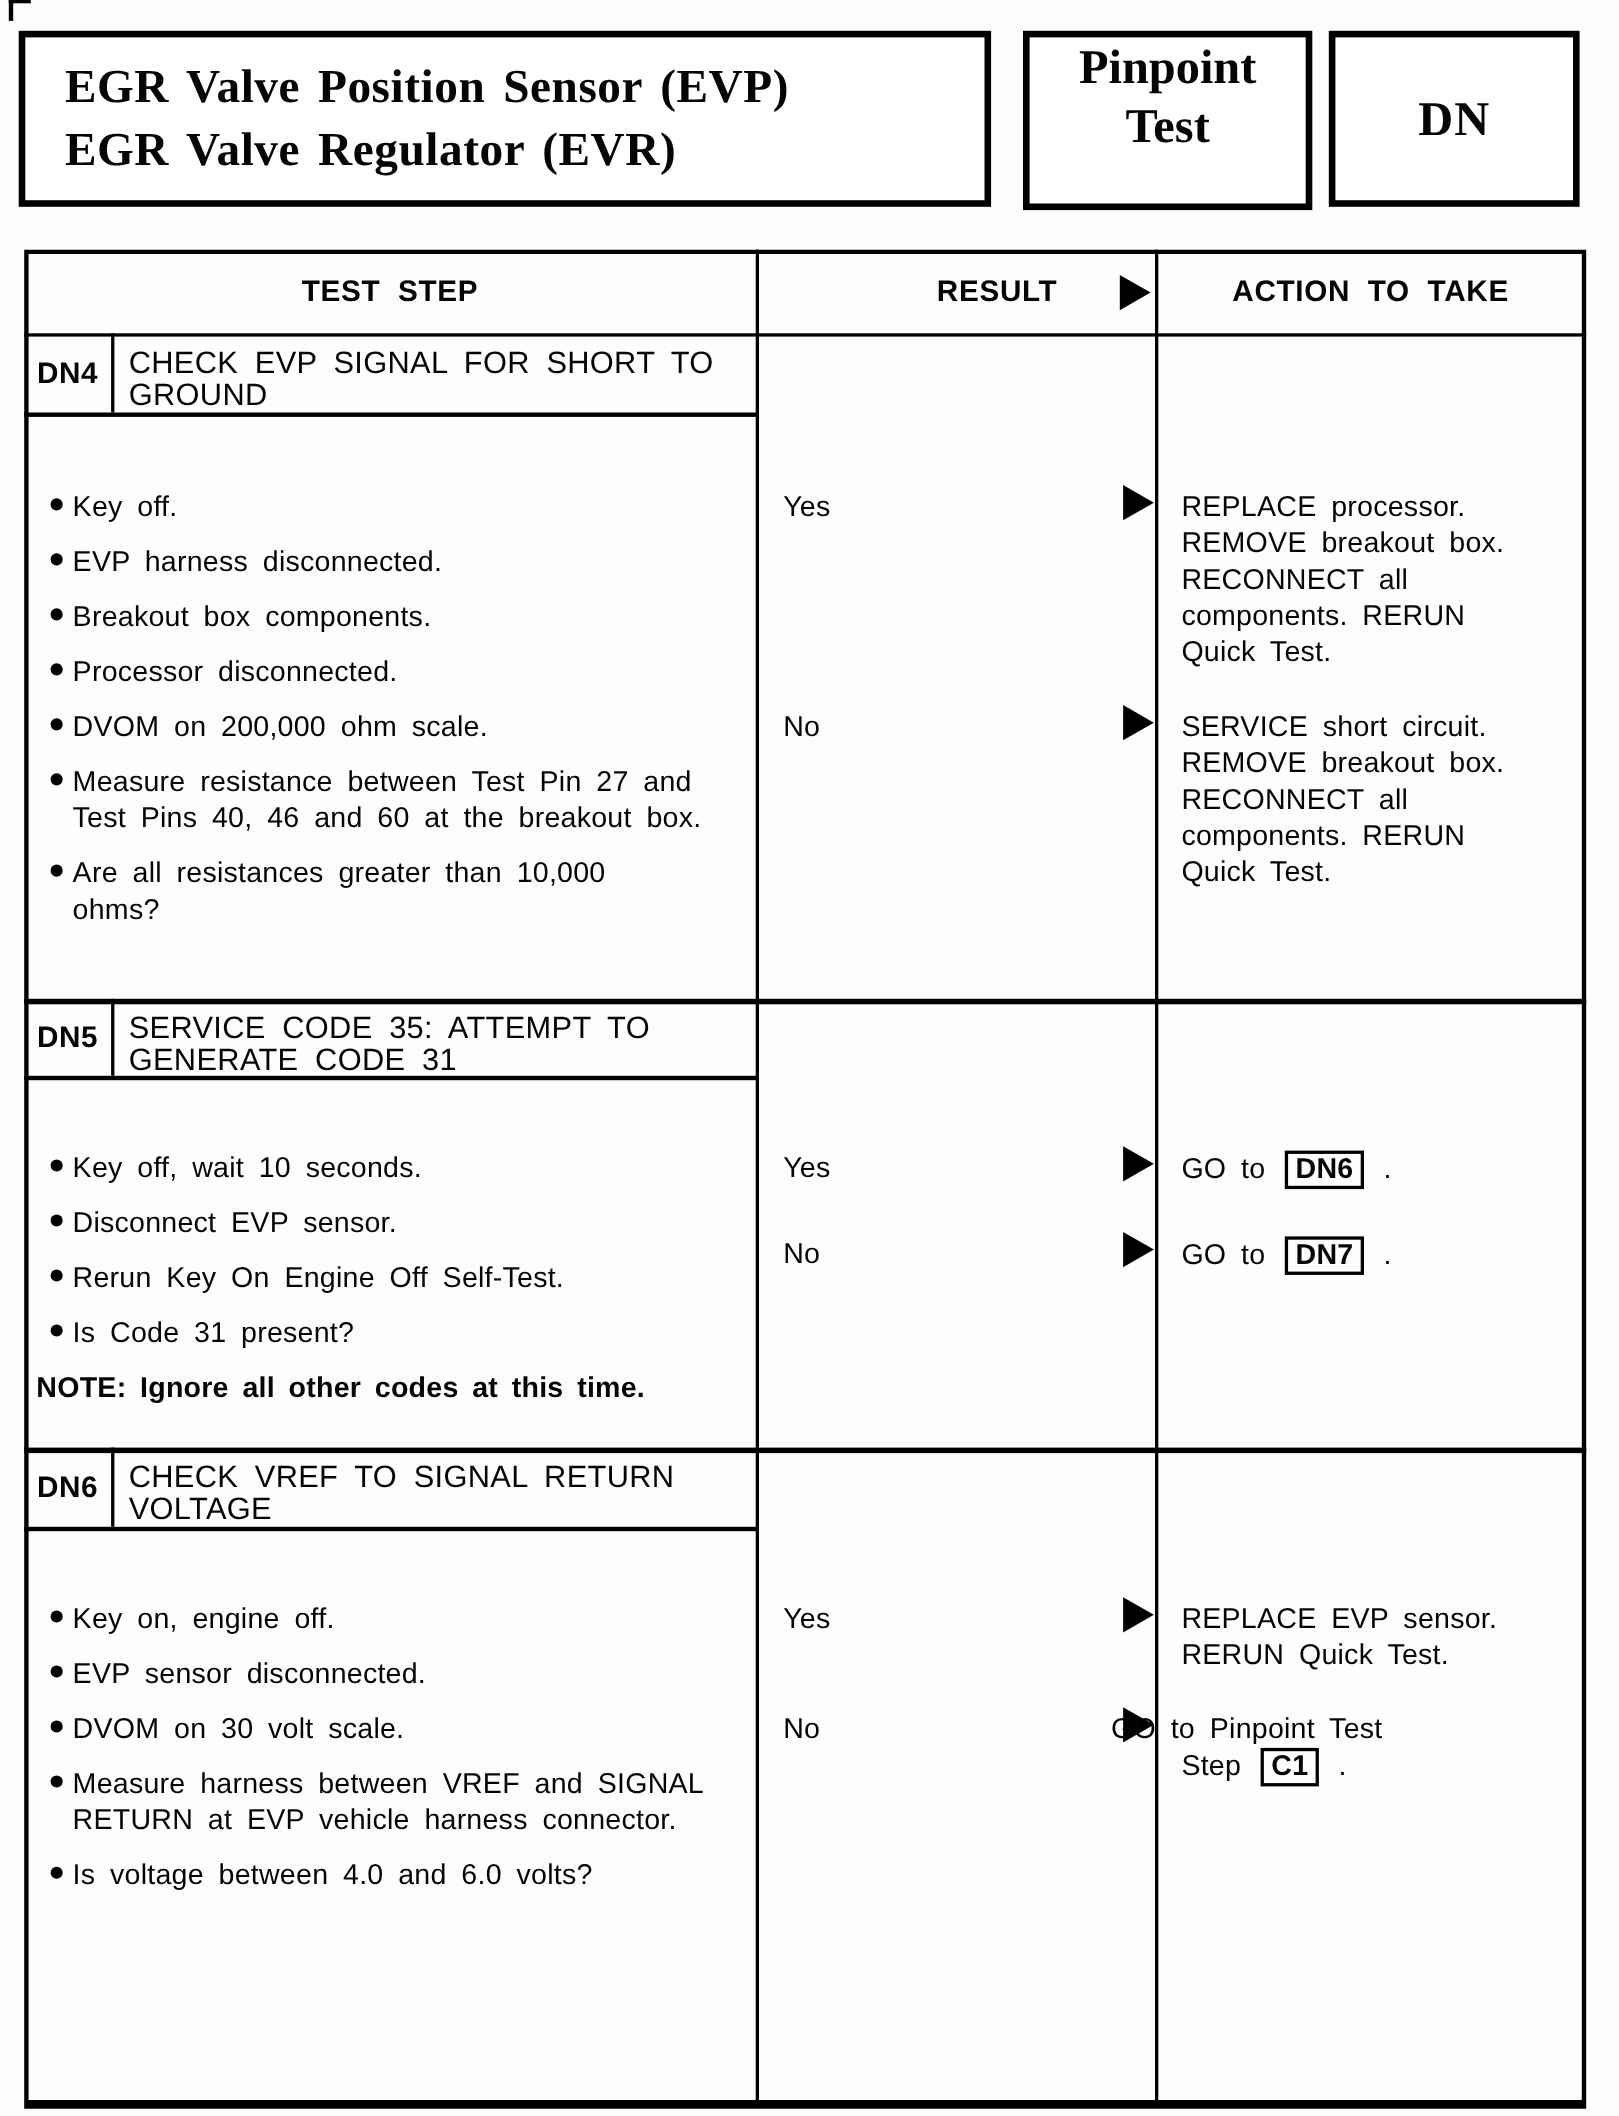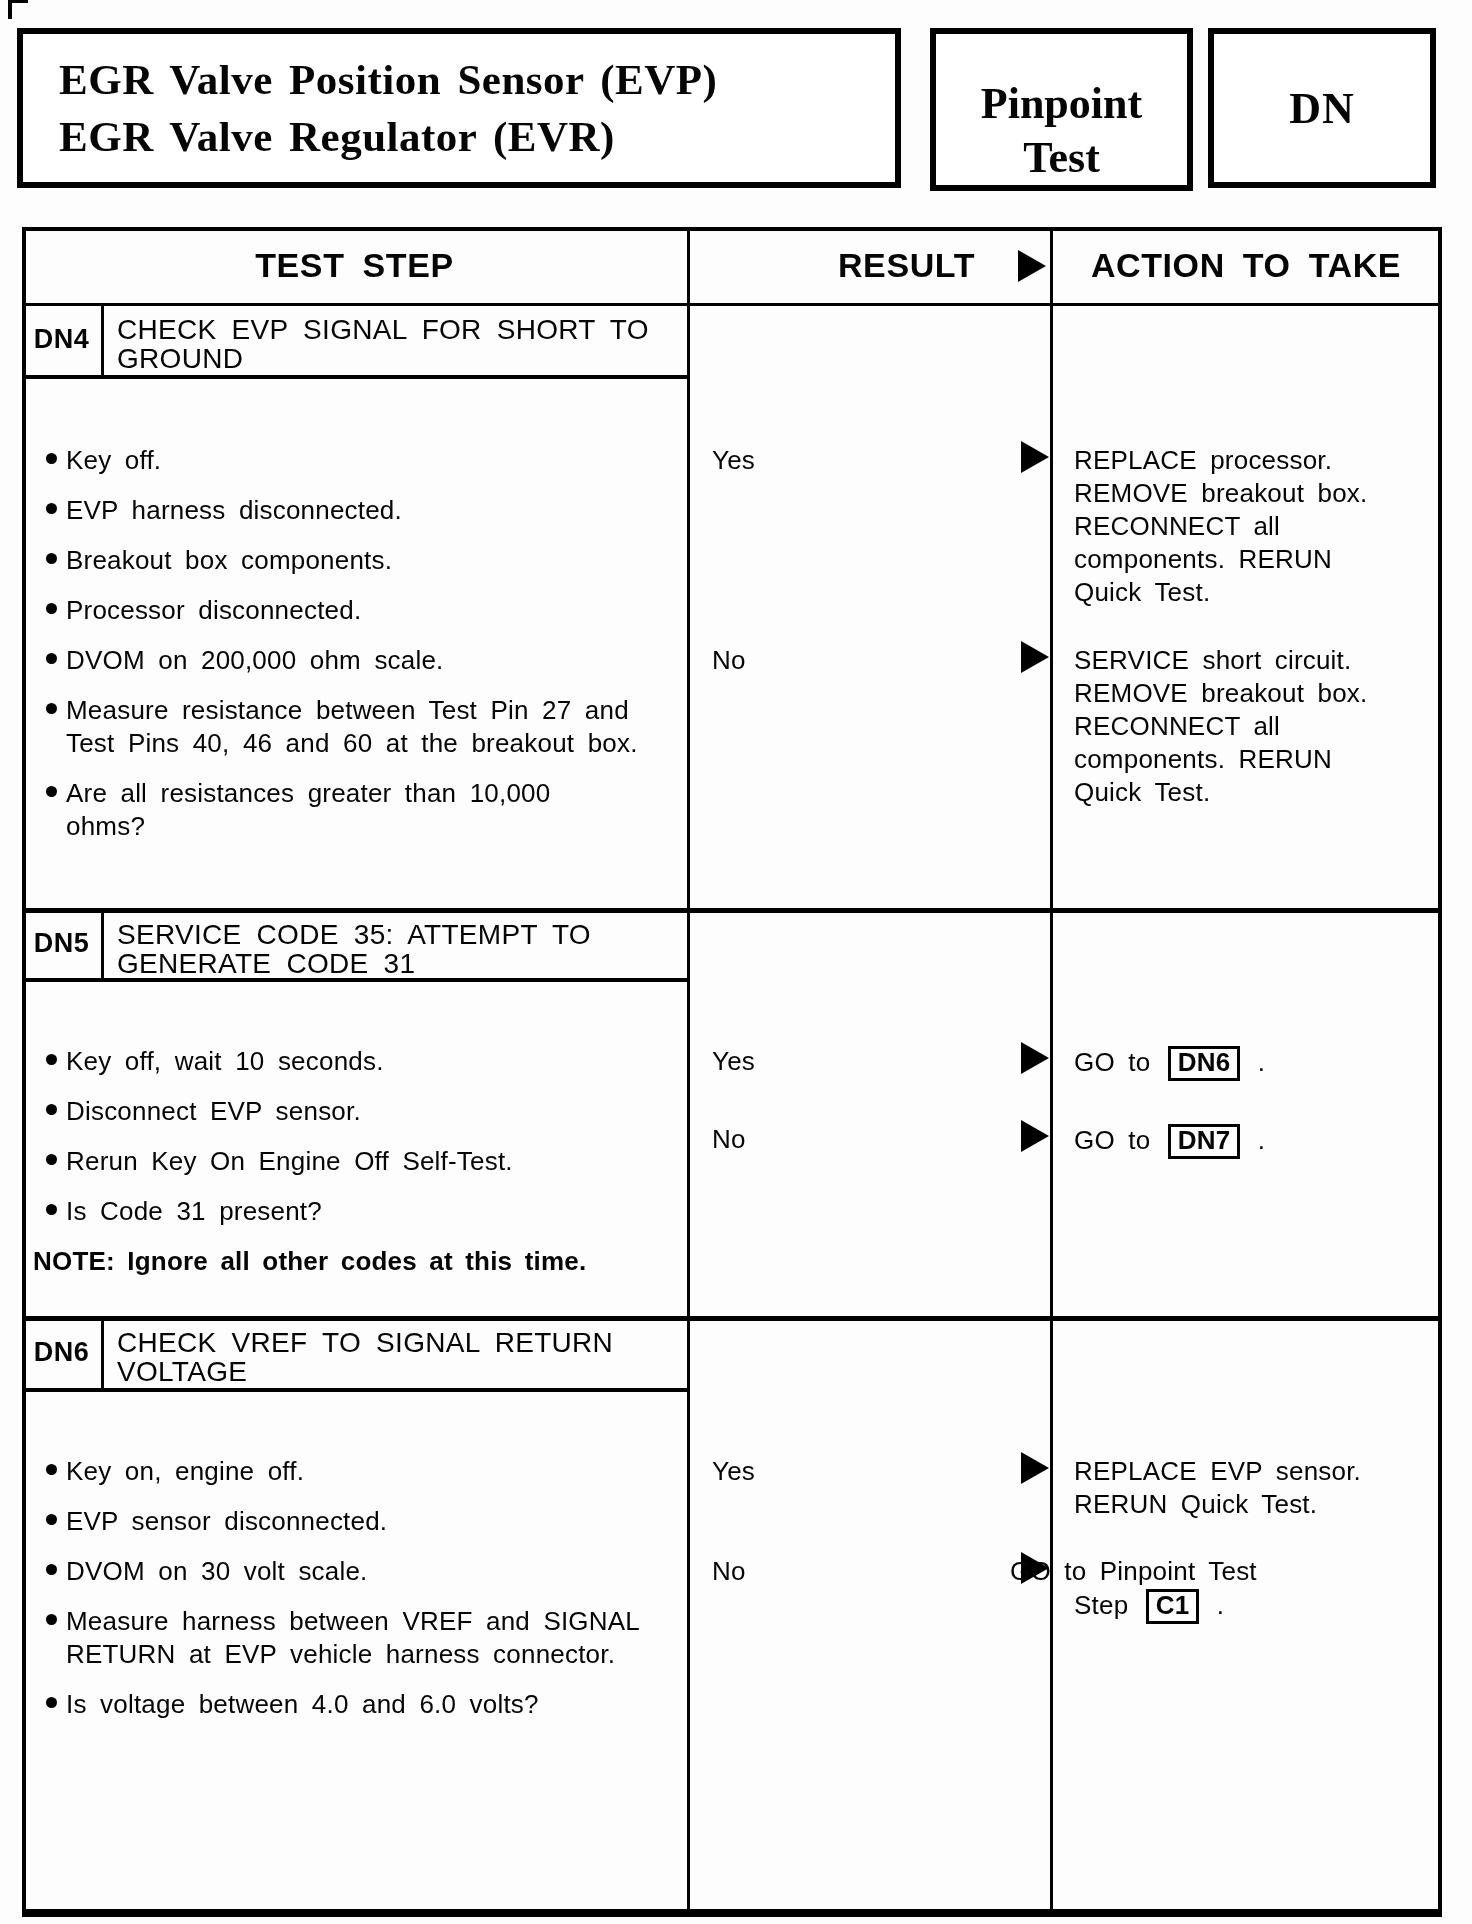--- a/index.html
+++ b/index.html
@@ -12,37 +12,37 @@
   .hbox-title{
     left:17px;top:28px;width:884px;height:160px;
     display:flex;flex-direction:column;justify-content:center;padding-left:36px;
   }
   .hbox-title .tline{
     font-family:"Liberation Serif",serif;font-weight:bold;font-size:43px;
     line-height:57px;letter-spacing:0.5px;word-spacing:5px;white-space:pre;
   }
   .hbox-pinpoint{
     left:930px;top:28px;width:263px;height:163px;
-    display:flex;flex-direction:column;justify-content:flex-end;align-items:center;
+    display:flex;flex-direction:column;justify-content:flex-start;align-items:center;
   }
   .hbox-pinpoint .tline{
     font-family:"Liberation Serif",serif;font-weight:bold;font-size:44px;line-height:54px;
   }
   .hbox-code{
     left:1208px;top:28px;width:228px;height:160px;
     display:flex;align-items:center;justify-content:center;
     font-family:"Liberation Serif",serif;font-weight:bold;font-size:44px;letter-spacing:1px;
   }
   
   .rect{position:absolute;box-sizing:border-box;border:4px solid #000;border-bottom-width:8px;background:transparent;}
   .hline,.vline{position:absolute;background:#000;}
   
   .col-head{
     position:absolute;display:flex;align-items:center;justify-content:center;
-    font-weight:bold;font-size:34px;letter-spacing:0.6px;word-spacing:8px;white-space:pre;
+    font-weight:bold;font-size:27px;letter-spacing:0.6px;word-spacing:8px;white-space:pre;
   }
   .sec-id{
     position:absolute;display:flex;align-items:center;justify-content:center;
     font-weight:bold;font-size:27px;letter-spacing:0.5px;
   }
   .sec-title{
     position:absolute;font-size:28px;line-height:29px;letter-spacing:0.3px;word-spacing:7px;white-space:pre;
   }
   .body-line{
     position:absolute;font-size:26px;line-height:30px;letter-spacing:0.2px;word-spacing:6px;white-space:pre;

